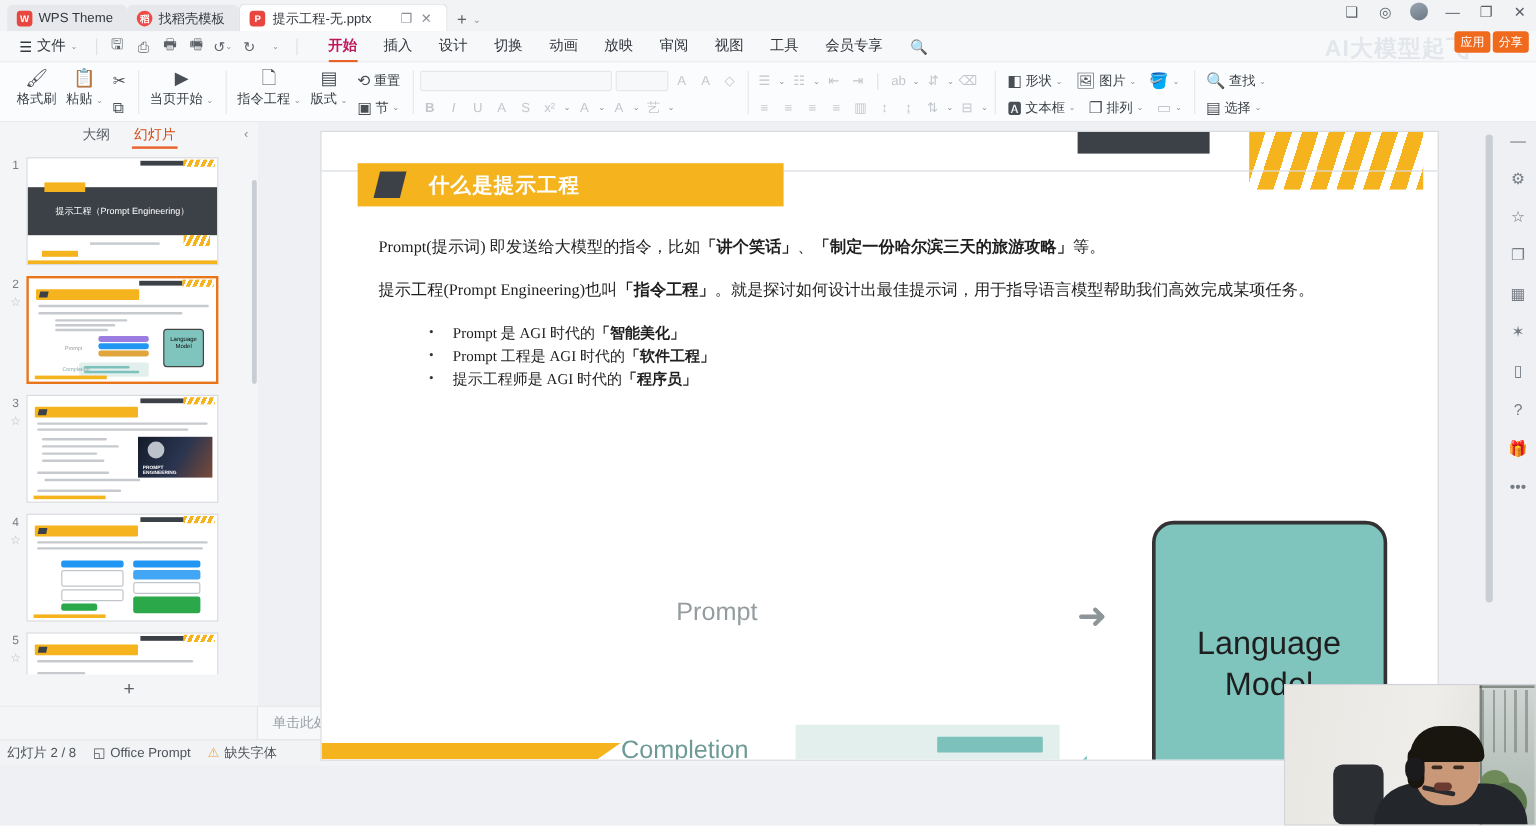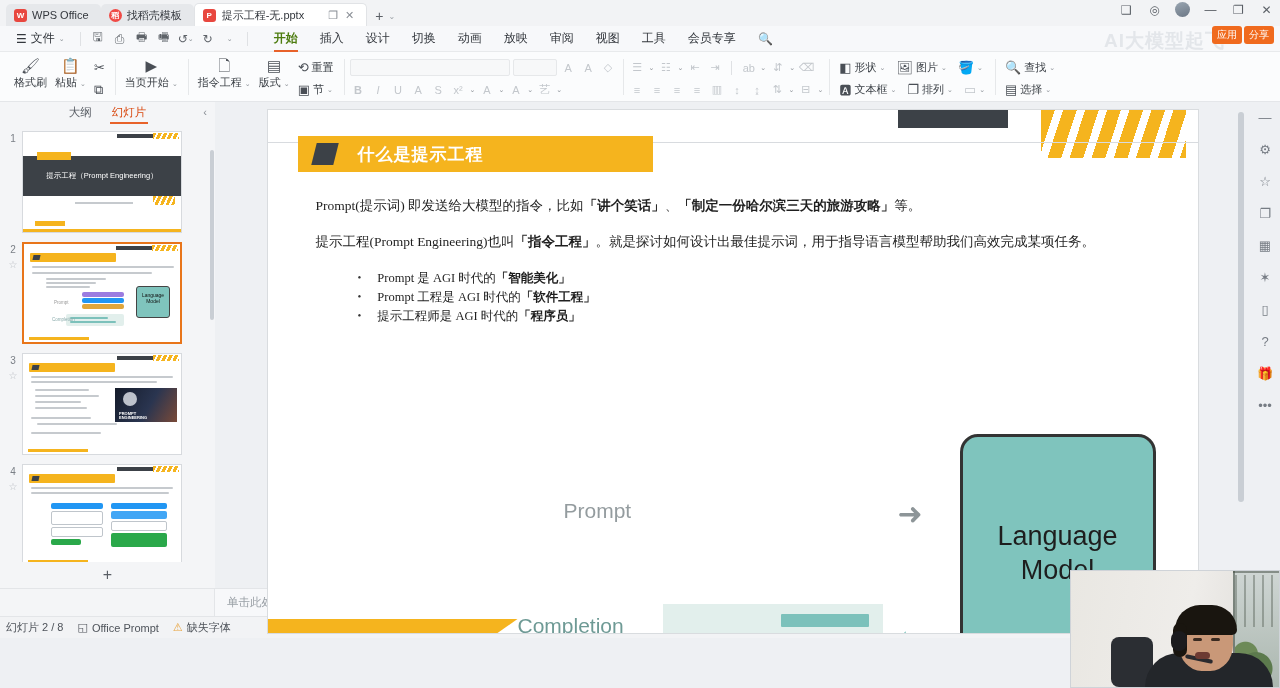--- a/index.html
+++ b/index.html
@@ -54,21 +54,21 @@
     height: 26px; background: #f7f8fa; display: flex; align-items: center;
     padding-left: 8px; gap: 2px; border-bottom: 1px solid #e8eaec; position: relative;
   }
   .file-btn { display:flex; align-items:center; gap:4px; font-size:12px; color:#33373d; padding: 2px 8px;}
   .qa-sep { width: 1px; height: 14px; background: #dfe1e4; margin: 0 5px;}
   .qa-ico { width: 20px; height: 18px; display: flex; align-items: center; justify-content: center; color: #5d6268; font-size: 12px;}
   .menu-items { display: flex; gap: 0px; margin-left: 8px;}
   .menu-item {
     font-size: 12px; color: #33373d; padding: 3px 11px 4px 11px; position: relative; white-space: nowrap;
   }
-  .menu-item.active { color: #4d7c0f; font-weight: bold;}
+  .menu-item.active { color: #be185d; font-weight: bold;}
   .menu-item.active::after {
     content: ""; position: absolute; left: 11px; right: 11px; bottom: -1px; height: 2px; background: #e8622a;
   }
   .menu-search { margin-left: 10px; color: #5d6268; font-size: 12px;}
   .watermark {
     position: absolute; right: 55px; top: 2px; font-size: 19px; color: #e3e6ea;
     font-weight: bold; letter-spacing: 1px; pointer-events: none; white-space: nowrap;
   }
 
   
@@ -113,21 +113,21 @@
   .sp-tab { padding: 2px 2px 3px 2px; position: relative;}
   .sp-tab.active { color: #d9480f;}
   .sp-tab.active::after { content:""; position:absolute; left:0; right:0; bottom:-1px; height:2px; background:#e8622a;}
   .sp-collapse { position: absolute; right: 8px; top: 4px; font-size: 11px; color:#8a8f96;}
   .sp-list { flex: 1; overflow: hidden; padding-top: 4px; position: relative;}
   .thumb-row { display: flex; align-items: flex-start; padding: 3px 8px 6px 6px; gap: 2px;}
   .thumb-meta { width: 14px; display: flex; flex-direction: column; align-items: center; gap: 4px; padding-top: 2px;}
   .thumb-num { font-size: 10px; color: #7a7f86;}
   .thumb-star { font-size: 10px; color: #b8bcc2;}
   .thumb {
-    width: 160px; height: 102px; background: #fff; border: 1px solid #d7dade; position: relative; overflow: hidden;
+    width: 160px; height: 90px; background: #fff; border: 1px solid #d7dade; position: relative; overflow: hidden;
   }
   .thumb.sel { border: 2px solid #e8751a; }
   .sp-add { height: 26px; display: flex; align-items: center; justify-content: center; font-size: 16px; color: #5a5f66;}
   .sp-scroll { position:absolute; right:1px; top:26px; width:4px; height:170px; background:#c9ced4; border-radius:2px;}
   .m-dark { position:absolute; right:28px; top:2px; width:36px; height:4px; background:#3c4147;}
   .m-stripes { position:absolute; right:2px; top:1px; width:26px; height:6px;
     background: repeating-linear-gradient(115deg, #f5b41e 0 3px, #fff 3px 5px);}
   .m-title { position:absolute; left:6px; top:9px; width:86px; height:9px; background:#f5b41e; border-radius:1px;}
   .m-title .blk { position:absolute; left:3px; top:2px; width:7px; height:5px; background:#3c4147; transform: skewX(-12deg);}
   .m-line { position:absolute; background:#c6cace; height:2px; border-radius:1px;}
@@ -239,21 +239,21 @@
     background:#6d3a32; border-radius: 4px;}
 </style>
 </head>
 <body>
 
 <div id="app">
 
   <div class="titlebar">
     <div class="apptab plain">
       <span class="tab-ico wps">W</span>
-      <span class="tab-label">WPS Office</span>
+      <span class="tab-label">WPS Theme</span>
     </div>
     <div class="apptab plain">
       <span class="tab-ico tpl">稻</span>
       <span class="tab-label">找稻壳模板</span>
     </div>
     <div class="apptab doc">
       <span class="tab-ico ppt">P</span>
       <span class="tab-label">提示工程-无.pptx</span>
       <span class="tab-right">
         <span>❐</span>

